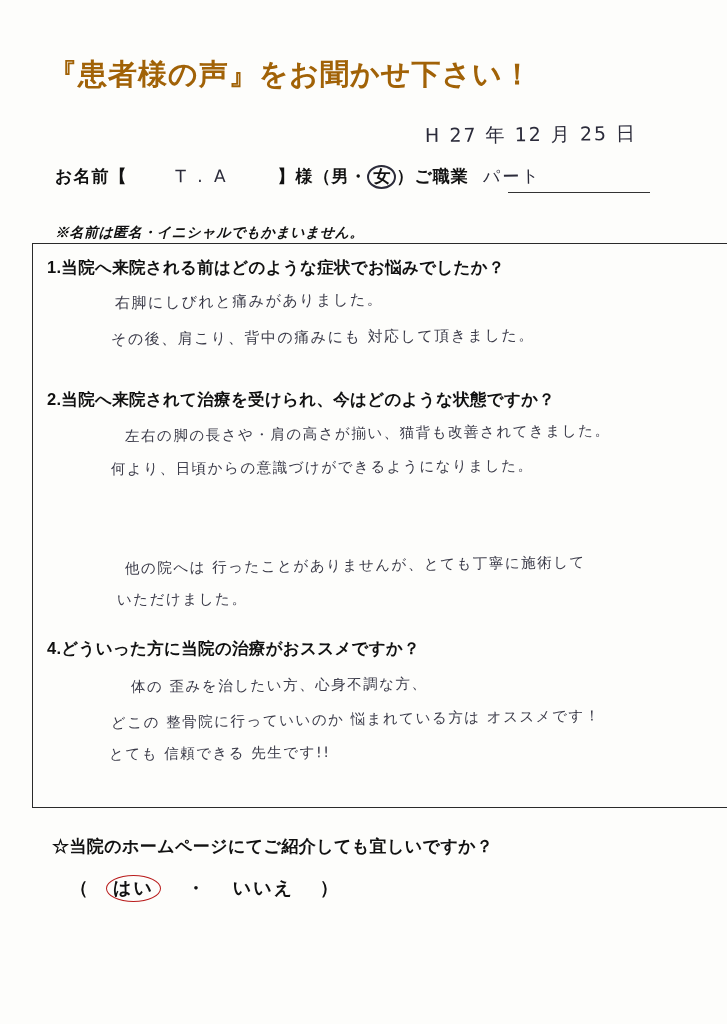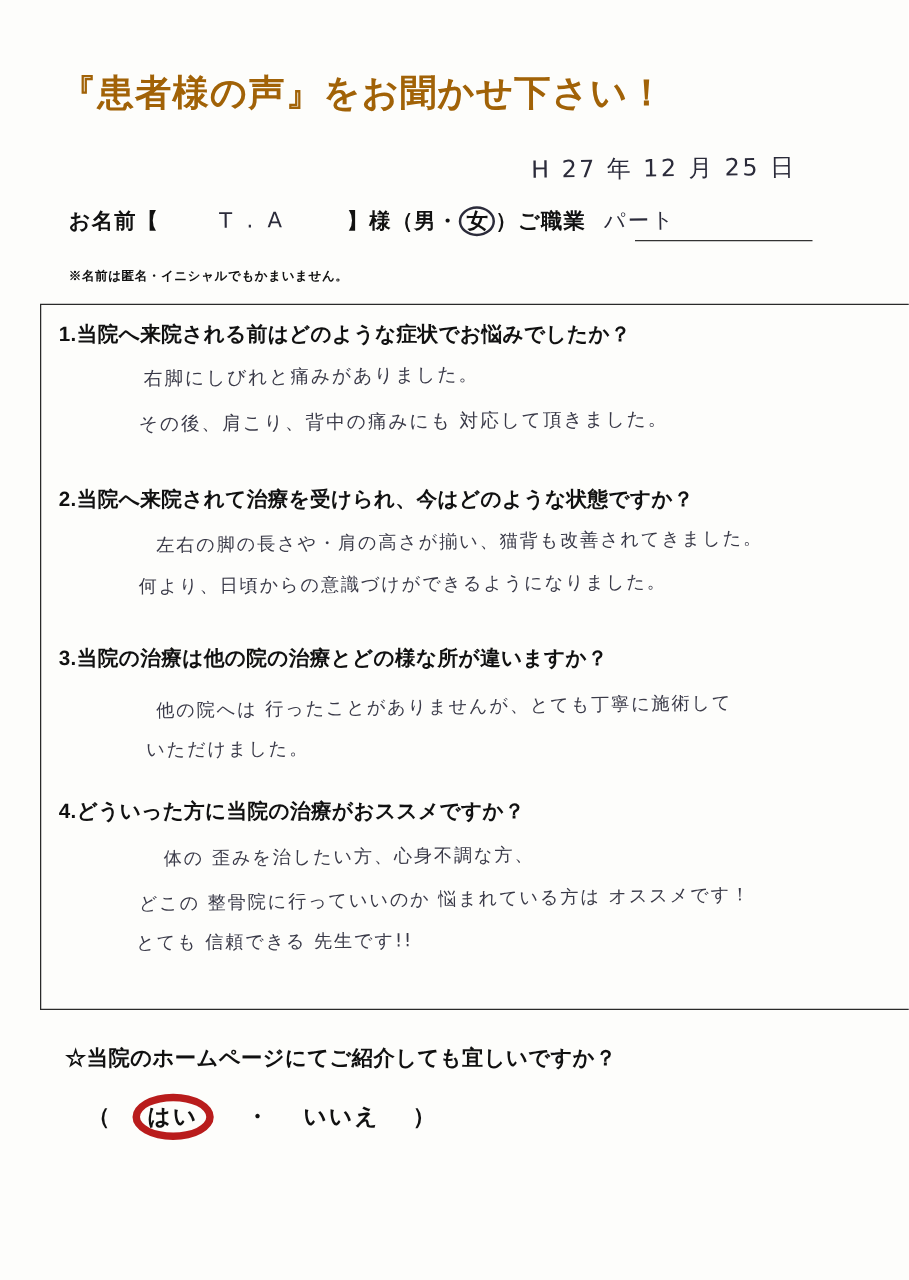--- a/index.html
+++ b/index.html
@@ -88,25 +88,26 @@
   .job-underline {
     position: absolute;
     top: 192px;
     left: 508px;
     width: 142px;
     border-bottom: 1.5px solid #333;
   }
 
   .note {
     position: absolute;
-    top: 214px;
+    top: 224px;
     left: 55px;
-    font-size: 10px;
+    font-size: 14px;
     font-weight: bold;
     letter-spacing: 0.5px;
+    font-style: italic;
   }
 
   
   .qbox {
     position: absolute;
     top: 243px;
     left: 32px;
     width: 724px;
     height: 565px;
     border: 1.5px solid #2a2a2a;
@@ -161,21 +162,21 @@
     position: absolute;
     top: 875px;
     left: 70px;
     font-size: 18px;
     font-weight: bold;
     letter-spacing: 2px;
     white-space: nowrap;
   }
   .choice-yes {
     display: inline-block;
-    border: 6px solid #b91c1c;
+    border: 1px solid #b91c1c;
     border-radius: 50%;
     padding: 3px 6px 4px 6px;
     line-height: 1;
   }
 
   .spacer-wide { display: inline-block; width: 26px; }
   .spacer-mid  { display: inline-block; width: 16px; }
 </style>
 </head>
 <body>
@@ -196,21 +197,20 @@
   <div class="qbox">
 
     <div class="q q1">1.当院へ来院される前はどのような症状でお悩みでしたか？</div>
     <div class="ans a1l1">右脚にしびれと痛みがありました。</div>
     <div class="ans a1l2">その後、肩こり、背中の痛みにも 対応して頂きました。</div>
 
     <div class="q q2">2.当院へ来院されて治療を受けられ、今はどのような状態ですか？</div>
     <div class="ans a2l1">左右の脚の長さや・肩の高さが揃い、猫背も改善されてきました。</div>
     <div class="ans a2l2">何より、日頃からの意識づけができるようになりました。</div>
 
-    <div class="q q3">3.当院の治療は他の院の治療とどの様な所が違いますか？</div>
     <div class="ans a3l1">他の院へは 行ったことがありませんが、とても丁寧に施術して</div>
     <div class="ans a3l2">いただけました。</div>
 
     <div class="q q4">4.どういった方に当院の治療がおススメですか？</div>
     <div class="ans a4l1">体の 歪みを治したい方、心身不調な方、</div>
     <div class="ans a4l2">どこの 整骨院に行っていいのか 悩まれている方は オススメです！</div>
     <div class="ans a4l3">とても 信頼できる 先生です!!</div>
 
   </div>
 

